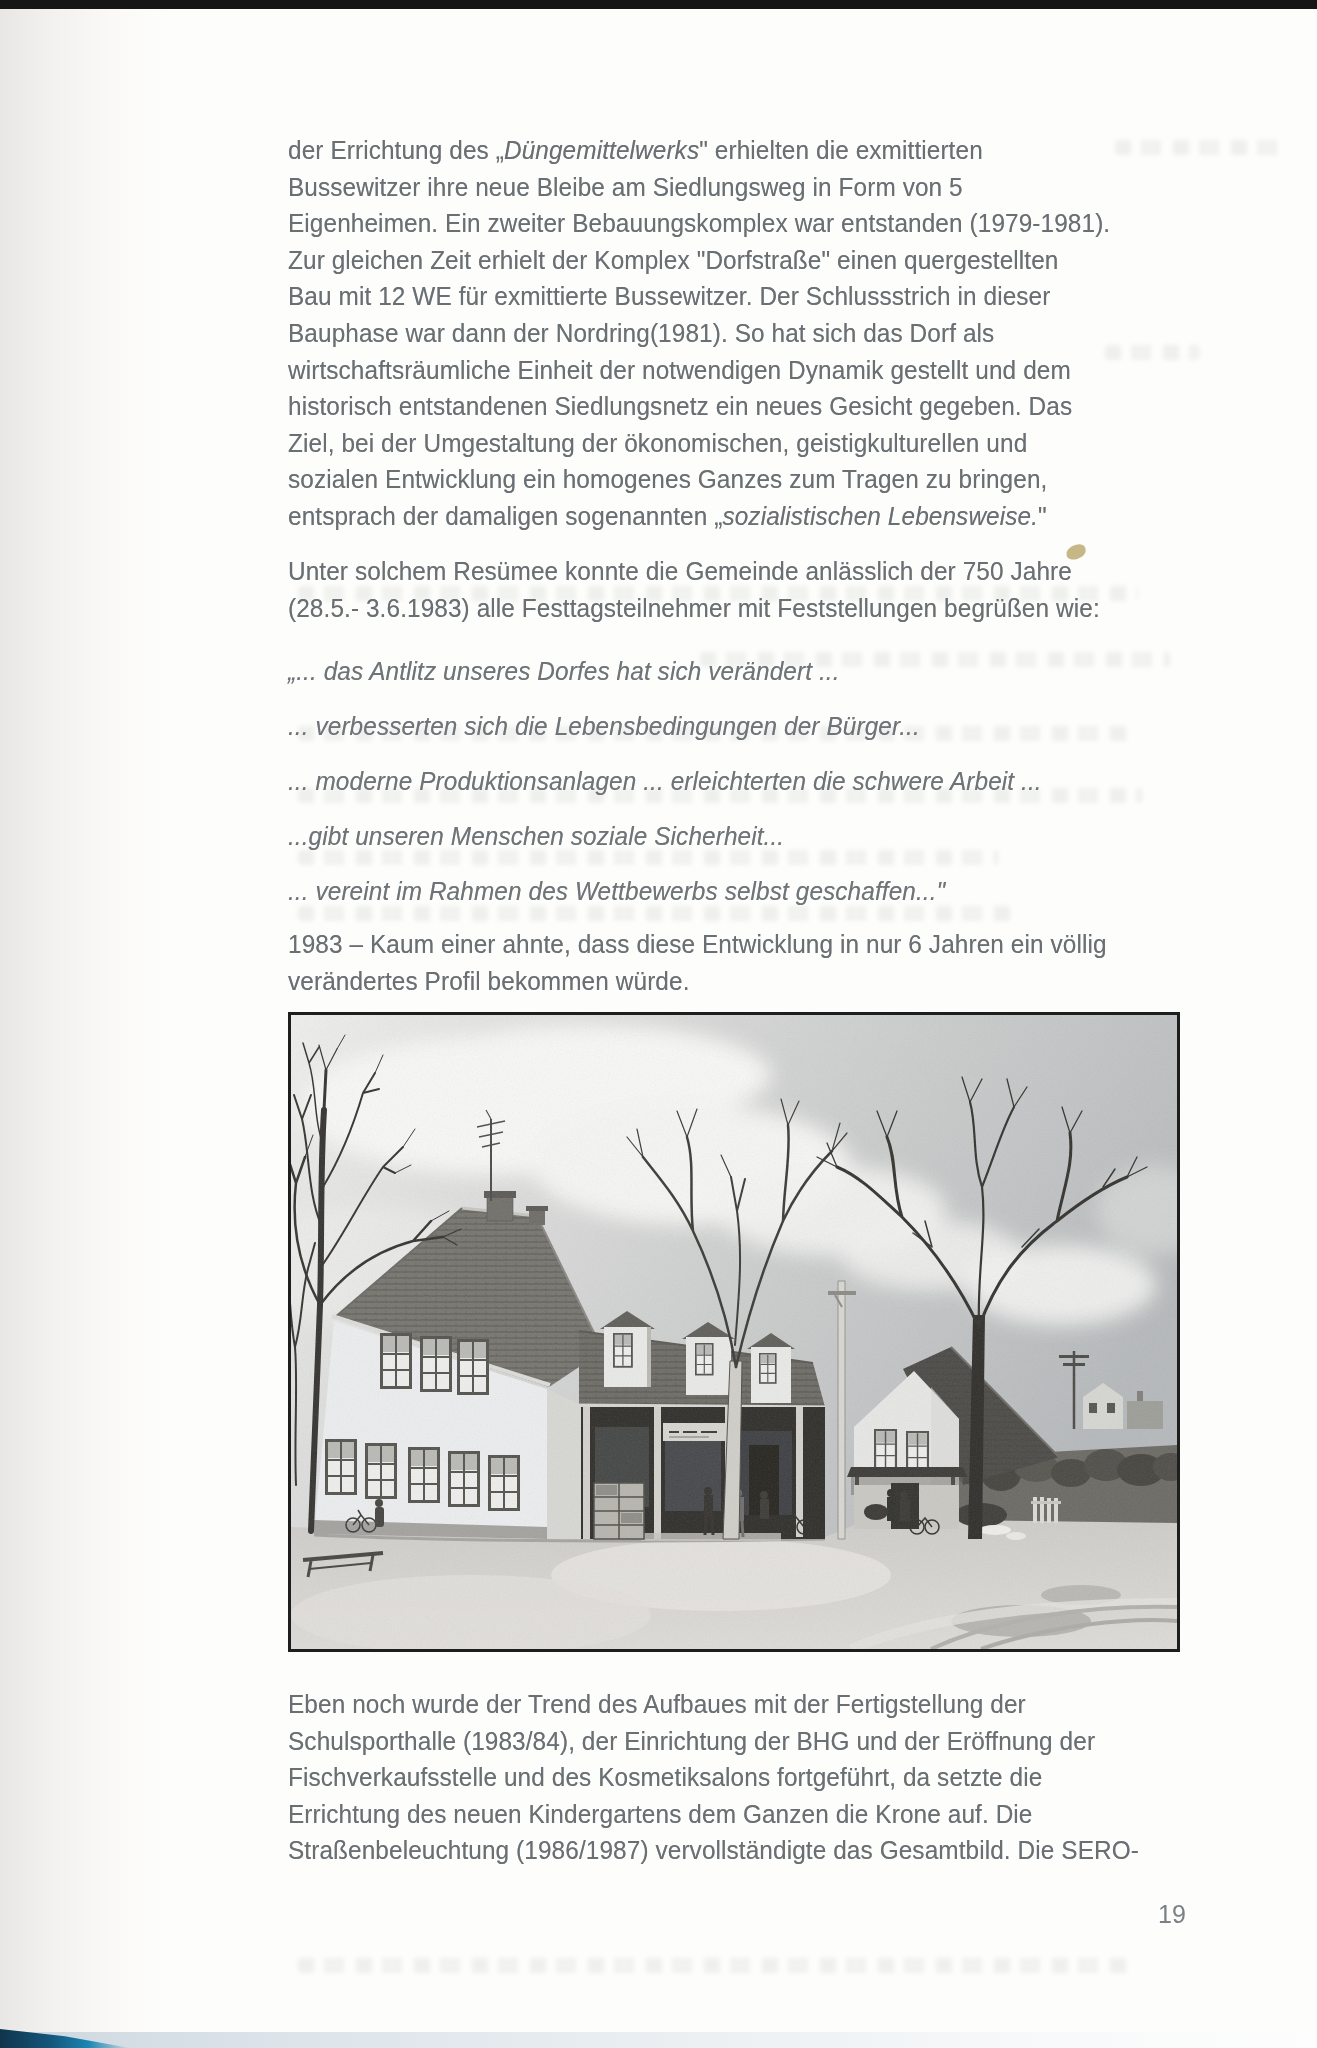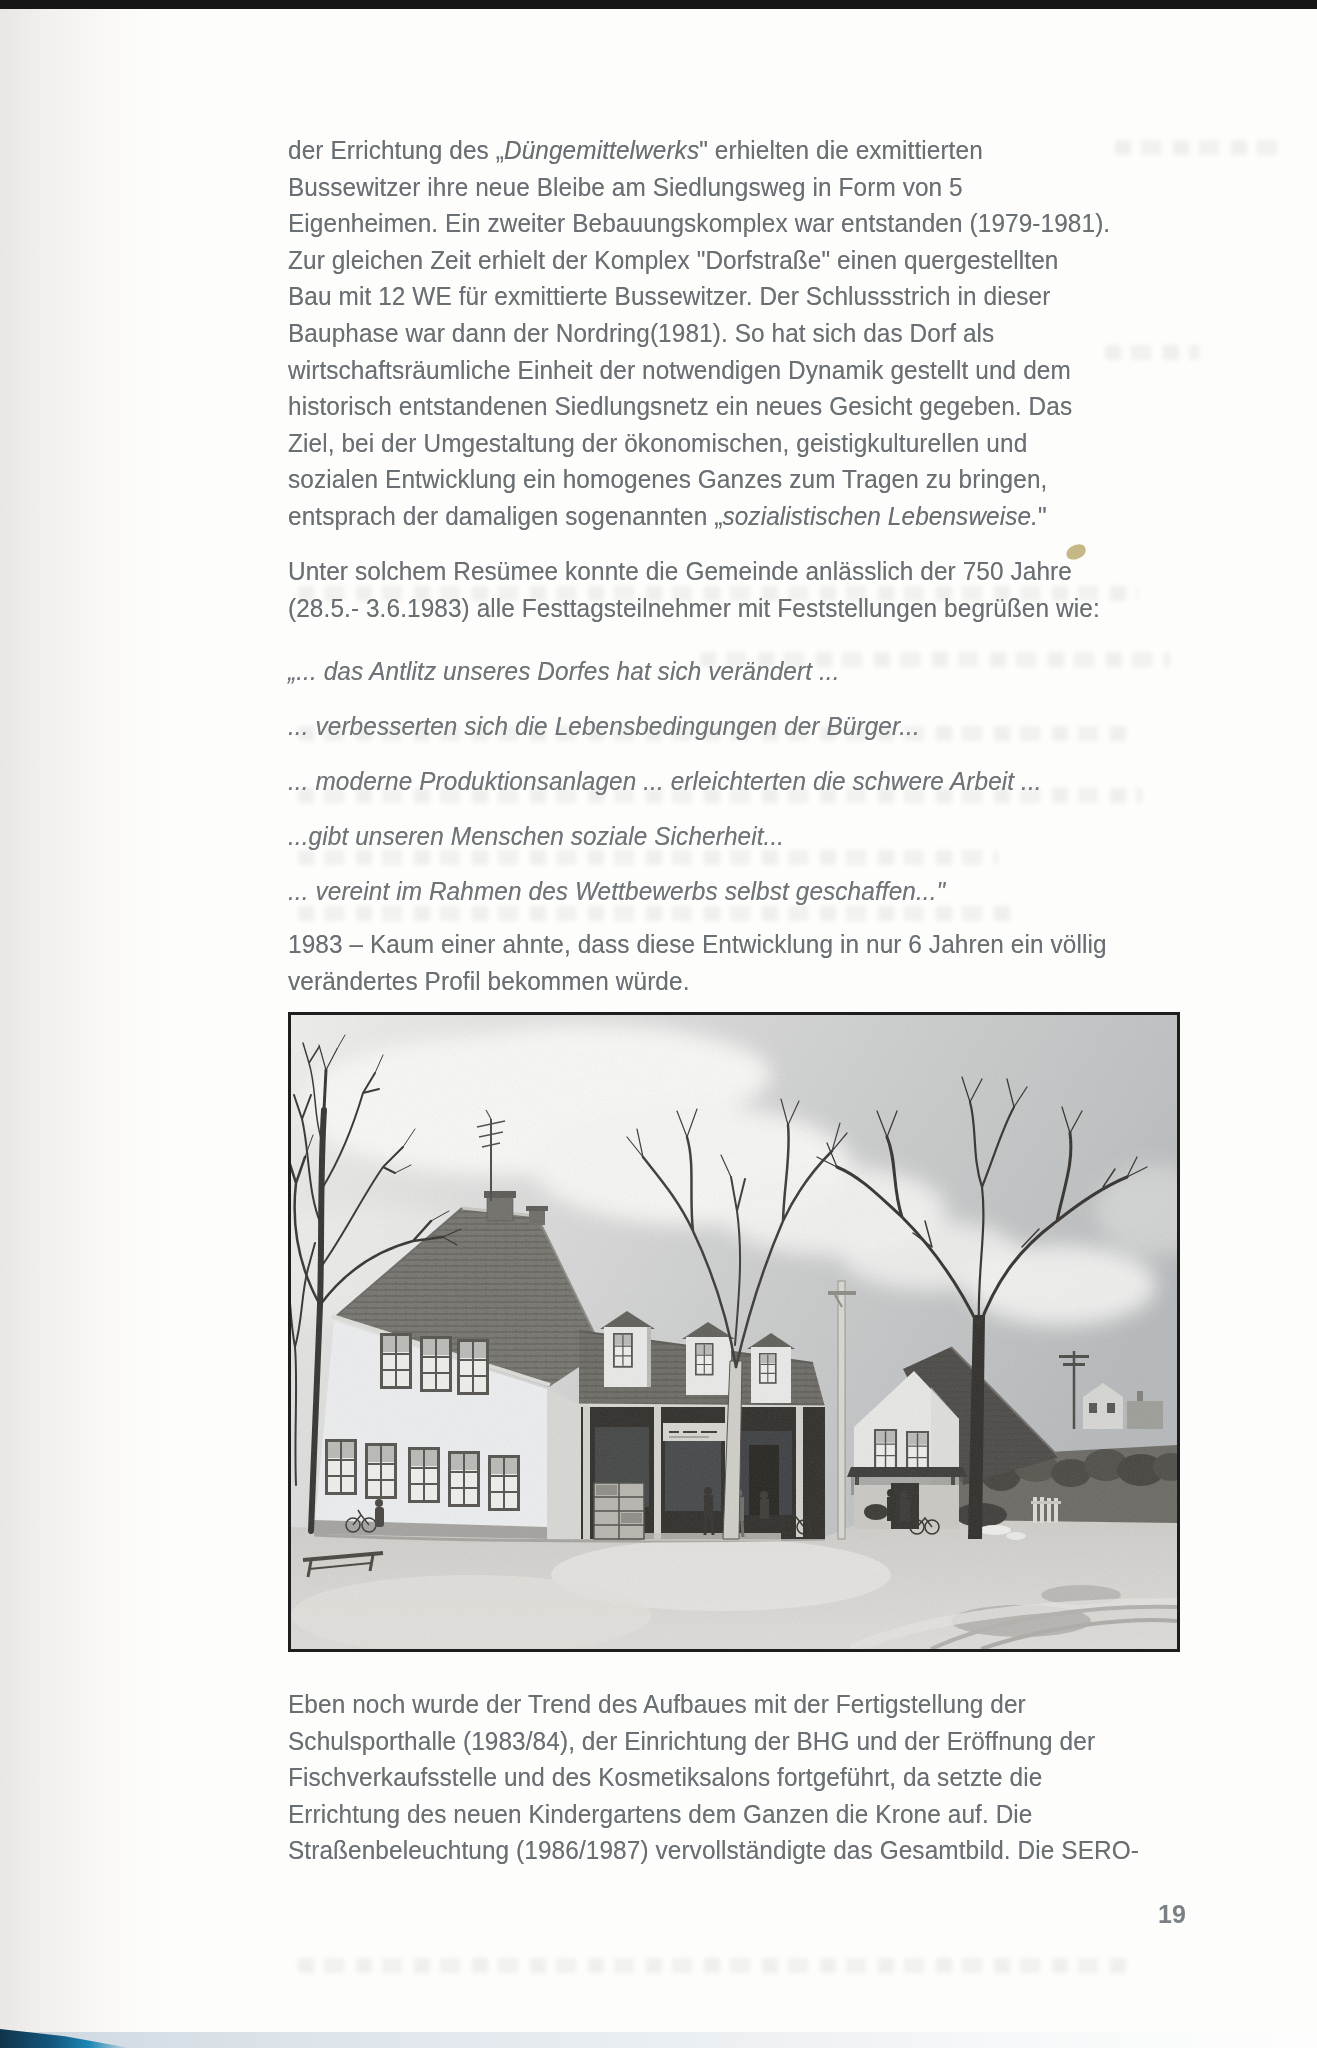--- a/index.html
+++ b/index.html
@@ -28,21 +28,21 @@
     text-shadow:0 0 .5px rgba(106,111,115,.55);
   }
   .txt em{font-style:italic;}
   .quote{font-style:italic;color:#6f7478;}
   .photo-frame{
     position:absolute;left:288px;top:1012px;width:892px;height:640px;
     border:3px solid #1e1e1e;box-sizing:border-box;background:#d9d9d7;
     box-shadow:inset 0 0 42px rgba(0,0,0,.14);
   }
   .photo-frame svg{display:block;width:100%;height:100%;}
-  .page-number{position:absolute;left:1158px;top:1900px;color:#7b8085;font-size:25px;font-weight:bold;}
+  .page-number{position:absolute;left:1158px;top:1900px;color:#7b8085;font-size:25px;}
 </style>
 </head>
 <body>
 
 <div class="page">
 
   <div class="scan-top-edge"></div>
   <div class="scan-left-shade"></div>
 
   <div>

